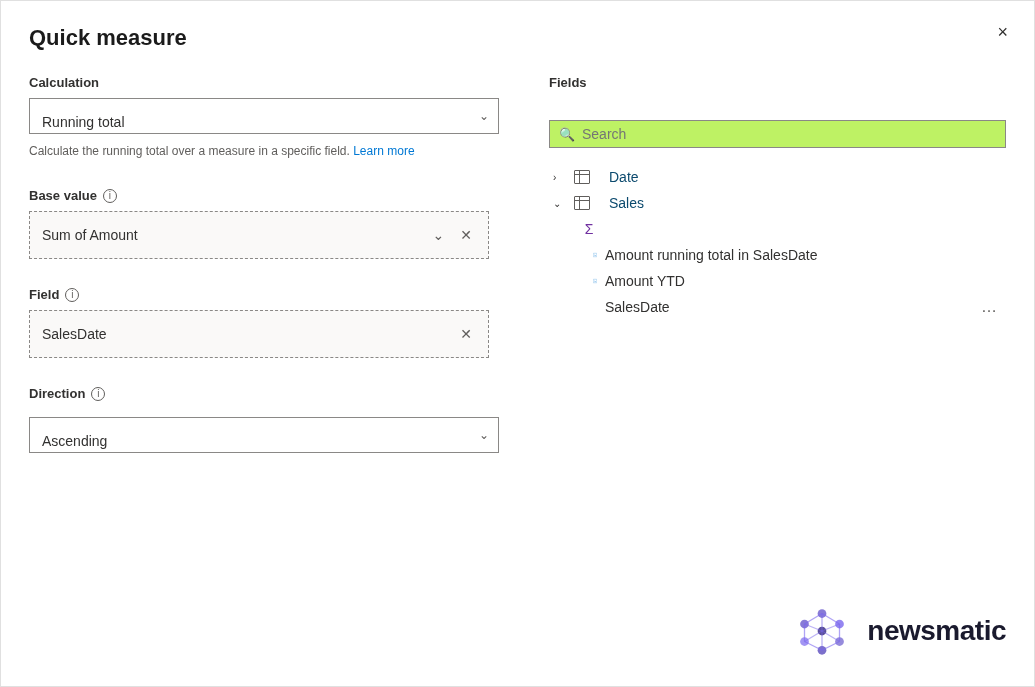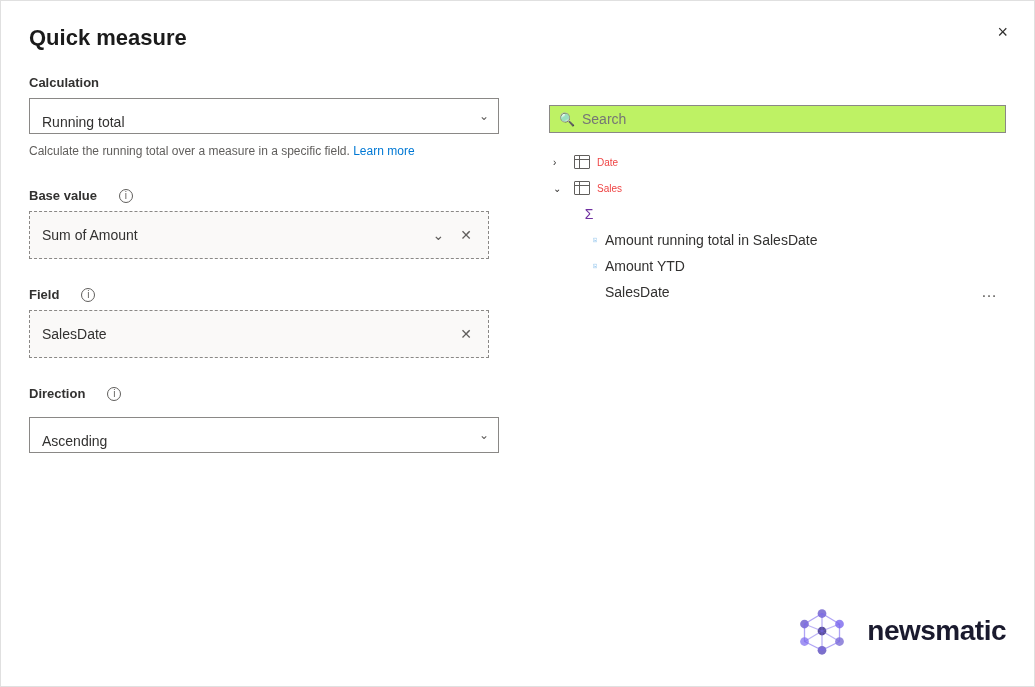--- a/index.html
+++ b/index.html
@@ -106,21 +106,21 @@
       text-decoration: none;
     }
 
     .field-section {
       margin-top: 28px;
     }
 
     .label-with-info {
       display: flex;
       align-items: center;
-      gap: 22px;
+      gap: 6px;
       margin-bottom: 8px;
     }
 
     .info-icon {
       width: 14px;
       height: 14px;
       border: 1px solid #605e5c;
       border-radius: 50%;
       display: inline-flex;
       align-items: center;
@@ -220,22 +220,23 @@
       height: 16px;
       display: inline-flex;
       align-items: center;
       justify-content: center;
       color: #605e5c;
       font-size: 13px;
       flex-shrink: 0;
     }
 
     .tree-item-label {
-      font-size: 10px;
-      color: #ef4444;
+      font-size: 14px;
+      color: #0c4a6e;
+      margin-left: 12px;
     }
 
     .tree-children {
       padding-left: 28px;
     }
 
     .tree-child-item {
       display: flex;
       align-items: center;
       gap: 8px;
@@ -370,20 +371,21 @@
             <option>Descending</option>
           </select>
           <span class="chevron-icon">⌄</span>
         </div>
       </div>
 
     </div>
 
     <div class="right-panel">
 
+      <div class="section-label">Fields</div>
 
       <div class="search-box-wrapper">
         <span class="search-icon-inner">🔍</span>
         <input class="search-input" type="text" placeholder="Search" style="">
       </div>
 
       <div class="tree-container">
 
         <div class="tree-item">
           <span class="tree-expand-icon">›</span>

